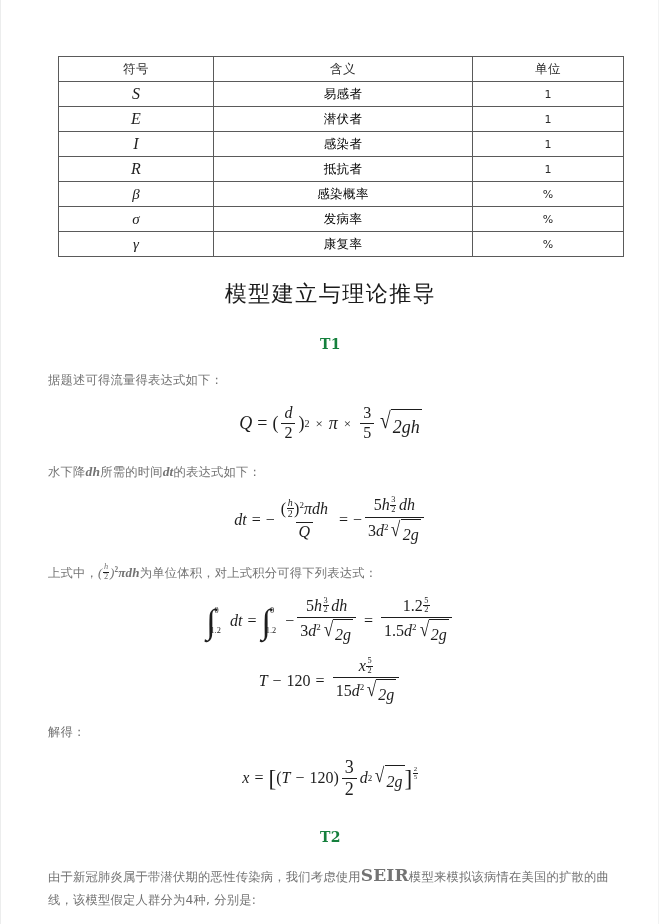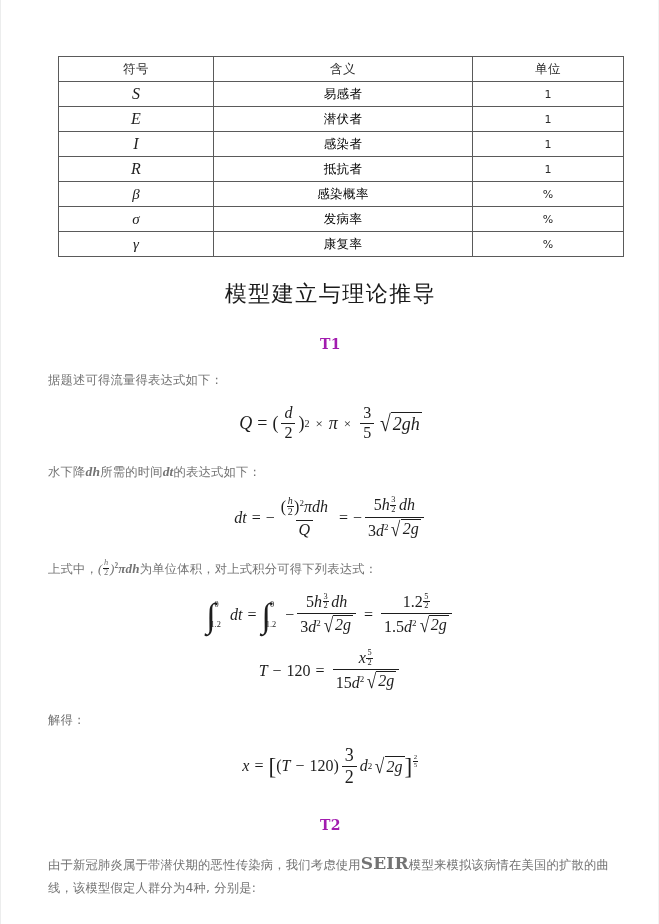--- a/index.html
+++ b/index.html
@@ -80,21 +80,21 @@
     margin: 22px 0 0 0;
     letter-spacing: 1.5px;
     color: #1b1b1b;
   }
   h2.sec-title {
     font-family: "DejaVu Serif", "Liberation Serif", serif;
     font-size: 14px;
     font-weight: bold;
     text-align: center;
     margin: 27px 0 0 0;
-    color: #a21caf;
+    color: #15803d;
     letter-spacing: 0.3px;
   }
 
   
   p.body-text {
     font-family: "DejaVu Sans", "Liberation Sans", sans-serif;
     font-size: 12.3px;
     line-height: 1.72;
     margin: 18px 4px 0 0;
     color: #737373;
@@ -179,21 +179,21 @@
     margin-left: 2px;
   }
   .sqrt > .sign {
     font-size: 1.28em;
     line-height: 1;
     transform: scaleX(0.85) translateY(-0.02em);
     margin-right: -1px;
   }
   .sqrt > .rad {
     border-top: 1px solid #1d1d1d;
-    padding: 1px 2px 0 2px;
+    padding: 7px 2px 0 2px;
   }
 
   
   .intg {
     display: inline-flex;
     align-items: center;
     margin-right: 2px;
   }
   .intg > .glyph {
     font-size: 2.15em;

